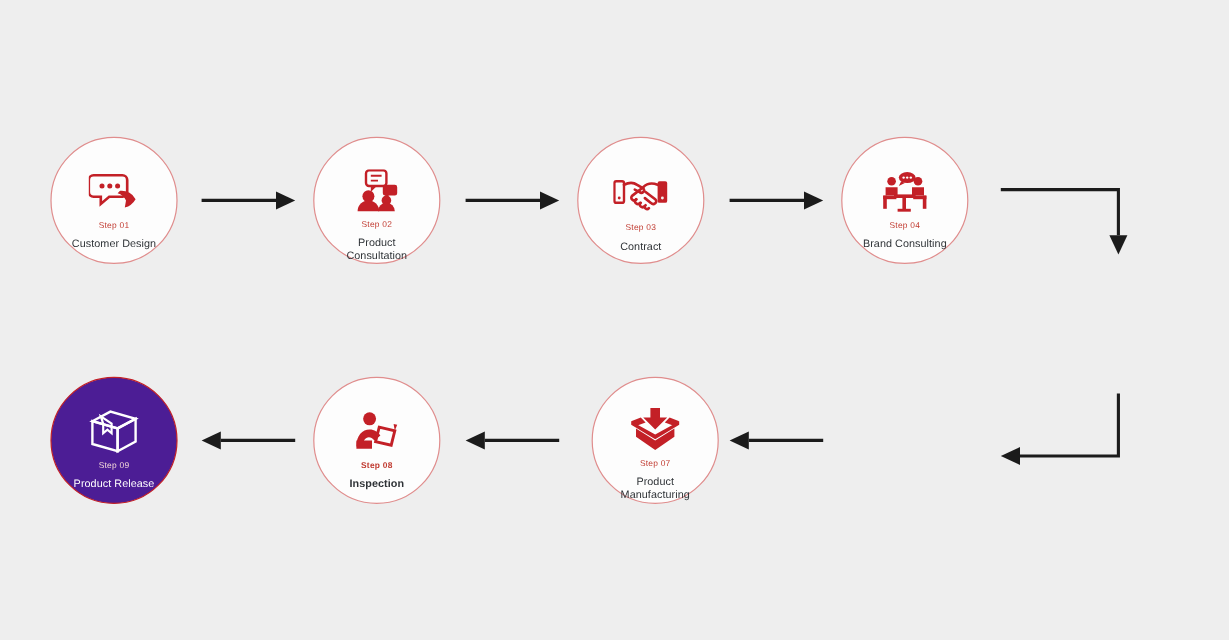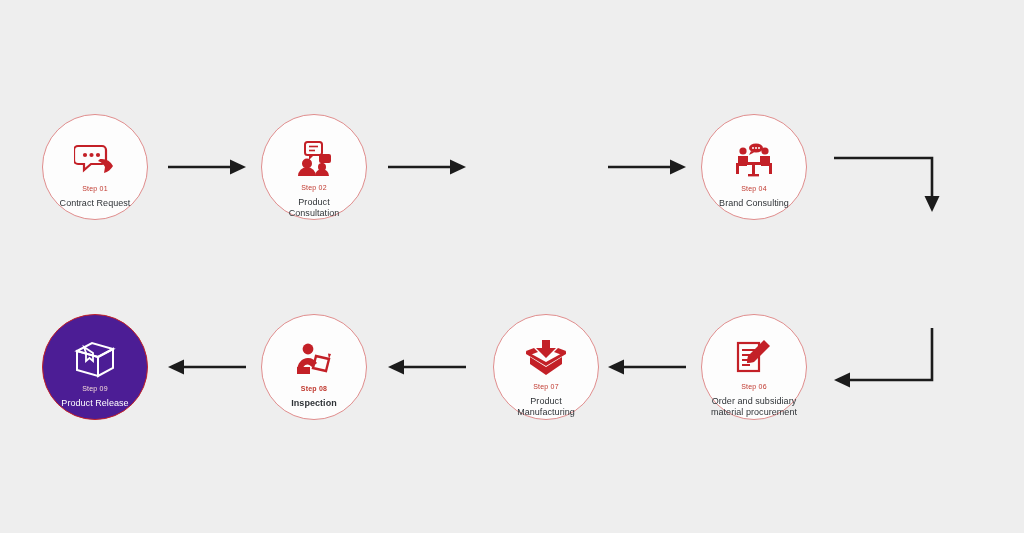--- a/index.html
+++ b/index.html
@@ -136,41 +136,59 @@
     <div class="step-icon">
       <svg width="42" height="34" viewBox="0 0 42 34">
         <path d="M4,3 h24 a4,4 0 0 1 4,4 v10 a4,4 0 0 1 -4,4 h-11 l-7,6 v-6 h-6 a4,4 0 0 1 -4,-4 v-10 a4,4 0 0 1 4,-4 z" fill="none" stroke="#c32027" stroke-width="2.2"></path>
         <circle cx="11" cy="12" r="2.1" fill="#c32027"></circle>
         <circle cx="17.5" cy="12" r="2.1" fill="#c32027"></circle>
         <circle cx="24" cy="12" r="2.1" fill="#c32027"></circle>
         <path d="M26,16 a13,13 0 0 1 13,7 a15,15 0 0 1 -9,7 l1,-6 a11,11 0 0 0 -7,-6 z" fill="#c32027"></path>
       </svg>
     </div>
     <div class="step-number">Step 01</div>
-    <div class="step-label">Contract Request</div>
+    <div class="step-label">Customer Design</div>
   </div>
 
   <div class="step-node" style="left:261px; top:114px; width:106px; height:106px; padding-top:22px;">
     <div class="step-icon">
       <svg width="40" height="36" viewBox="0 0 40 36">
         <rect x="11" y="1" width="17" height="13" rx="2.5" fill="none" stroke="#c32027" stroke-width="2"></rect>
         <line x1="15" y1="5.5" x2="24" y2="5.5" stroke="#c32027" stroke-width="1.6"></line>
         <line x1="15" y1="9.5" x2="21" y2="9.5" stroke="#c32027" stroke-width="1.6"></line>
         <polygon points="15,14 15,19 20,14" fill="#c32027"></polygon>
         <path d="M27,13 h8 a2,2 0 0 1 2,2 v5 a2,2 0 0 1 -2,2 h-5 l-3,3 v-3 a2,2 0 0 1 -2,-2 v-5 a2,2 0 0 1 2,-2z" fill="#c32027"></path>
         <circle cx="13" cy="22.5" r="5" fill="#c32027"></circle>
         <path d="M4,35 a9,9 0 0 1 18,0 z" fill="#c32027"></path>
         <circle cx="28" cy="26" r="4" fill="#c32027"></circle>
         <path d="M21,35 a7,7 0 0 1 14,0 z" fill="#c32027"></path>
       </svg>
     </div>
     <div class="step-number">Step 02</div>
     <div class="step-label">Product Consultation</div>
   </div>
 
+  <div class="step-node" style="left:481px; top:114px; width:106px; height:106px; padding-top:24px;">
+    <div class="step-icon">
+      <svg width="46" height="30" viewBox="0 0 46 30">
+        <rect x="1" y="4" width="8" height="18" rx="1.6" fill="none" stroke="#c32027" stroke-width="2"></rect>
+        <circle cx="5" cy="18" r="1.2" fill="#c32027"></circle>
+        <rect x="37" y="4" width="8" height="18" rx="1.6" fill="#c32027"></rect>
+        <circle cx="41" cy="18" r="1.2" fill="#eeeeee"></circle>
+        <path d="M9,7 c4,-2 8,-2 11,0 l5,3 c1,1 1,2 0,3 c-1,1 -2,1 -3,0 l-4,-2" fill="none" stroke="#c32027" stroke-width="2.2" stroke-linecap="round"></path>
+        <path d="M37,7 c-5,-2 -9,-1 -12,2 l-9,7 c-1.2,1 -1.2,2.4 0,3.4 c1.2,1 2.4,.8 3.4,-.2" fill="none" stroke="#c32027" stroke-width="2.2" stroke-linecap="round"></path>
+        <path d="M19,19 c-1.2,1 -1.2,2.4 0,3.4 c1.2,1 2.4,.8 3.4,-.3" fill="none" stroke="#c32027" stroke-width="2.2" stroke-linecap="round"></path>
+        <path d="M23,22 c-1.1,.9 -1.1,2.2 0,3.1 c1.1,.9 2.2,.7 3.1,-.3" fill="none" stroke="#c32027" stroke-width="2.2" stroke-linecap="round"></path>
+        <path d="M27,24 c-1,.8 -1,2 0,2.8 c1,.8 2,.6 2.8,-.3" fill="none" stroke="#c32027" stroke-width="2.2" stroke-linecap="round"></path>
+        <path d="M27,13 l8,6 c1.2,1 1.2,2.4 0,3.4 c-1.2,1 -2.6,.7 -3.6,-.3 l-5,-4" fill="none" stroke="#c32027" stroke-width="2.2" stroke-linecap="round"></path>
+      </svg>
+    </div>
+    <div class="step-number">Step 03</div>
+    <div class="step-label">Contract</div>
+  </div>
 
   <div class="step-node" style="left:701px; top:114px; width:106px; height:106px; padding-top:22px;">
     <div class="step-icon">
       <svg width="44" height="36" viewBox="0 0 44 36">
         <ellipse cx="24" cy="6" rx="7" ry="4.6" fill="#c32027"></ellipse>
         <circle cx="21" cy="6" r="1" fill="#fdfdfd"></circle>
         <circle cx="24" cy="6" r="1" fill="#fdfdfd"></circle>
         <circle cx="27" cy="6" r="1" fill="#fdfdfd"></circle>
         <polygon points="19,9 17,13 22,10.5" fill="#c32027"></polygon>
         <circle cx="11" cy="9" r="3.6" fill="#c32027"></circle>
@@ -184,35 +202,20 @@
         <rect x="13" y="20" width="18" height="3" fill="#c32027"></rect>
         <rect x="20" y="23" width="3" height="10" fill="#c32027"></rect>
         <rect x="16" y="32" width="11" height="2.4" fill="#c32027"></rect>
       </svg>
     </div>
     <div class="step-number">Step 04</div>
     <div class="step-label">Brand Consulting</div>
   </div>
 
 
-  <div class="step-node" style="left:701px; top:314px; width:106px; height:106px; padding-top:20px;">
-    <div class="step-icon">
-      <svg width="38" height="38" viewBox="0 0 38 38">
-        <rect x="3" y="4" width="21" height="28" fill="none" stroke="#c32027" stroke-width="2.2"></rect>
-        <line x1="7" y1="11" x2="20" y2="11" stroke="#c32027" stroke-width="2"></line>
-        <line x1="7" y1="16" x2="20" y2="16" stroke="#c32027" stroke-width="2"></line>
-        <line x1="7" y1="21" x2="20" y2="21" stroke="#c32027" stroke-width="2"></line>
-        <line x1="7" y1="26" x2="15" y2="26" stroke="#c32027" stroke-width="2"></line>
-        <path d="M29,1 l6,6 l-16,16 l-7,1 l1,-7 z" fill="#c32027"></path>
-        <path d="M13,17 l-1,7 l7,-1 z" fill="#c32027"></path>
-      </svg>
-    </div>
-    <div class="step-number">Step 06</div>
-    <div class="step-label" style="padding:0 8px;">Order and subsidiary material procurement</div>
-  </div>
 
   <div class="step-node" style="left:493px; top:314px; width:106px; height:106px; padding-top:20px;">
     <div class="step-icon">
       <svg width="44" height="38" viewBox="0 0 44 38">
         <polygon points="18,1 26,1 26,9 32,9 22,19 12,9 18,9" fill="#c32027"></polygon>
         <path d="M4,10 l9,0 l-6,6 l15,12 l15,-12 l-6,-6 l9,0 l7,8 l-25,17 l-25,-17 z" fill="#c32027" opacity="0"></path>
         <path d="M2,12 l8,-3 l4,4 l-8,3 z" fill="#c32027"></path>
         <path d="M42,12 l-8,-3 l-4,4 l8,3 z" fill="#c32027"></path>
         <path d="M2,12 l20,11 l20,-11 l0,3 l-20,12 l-20,-12 z" fill="#c32027"></path>
         <path d="M6,18 l16,10 l16,-10 l0,7 l-16,11 l-16,-11 z" fill="#c32027"></path>

